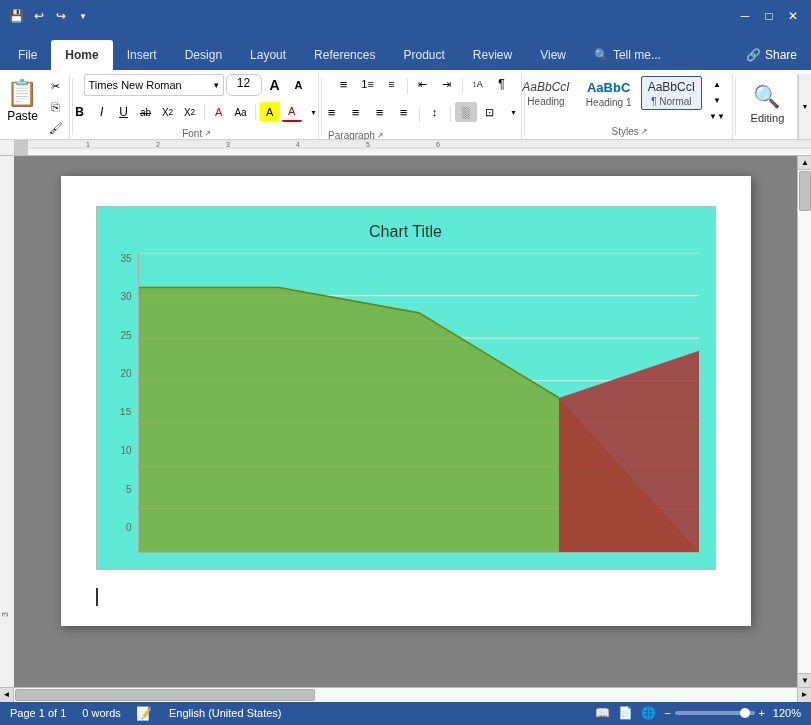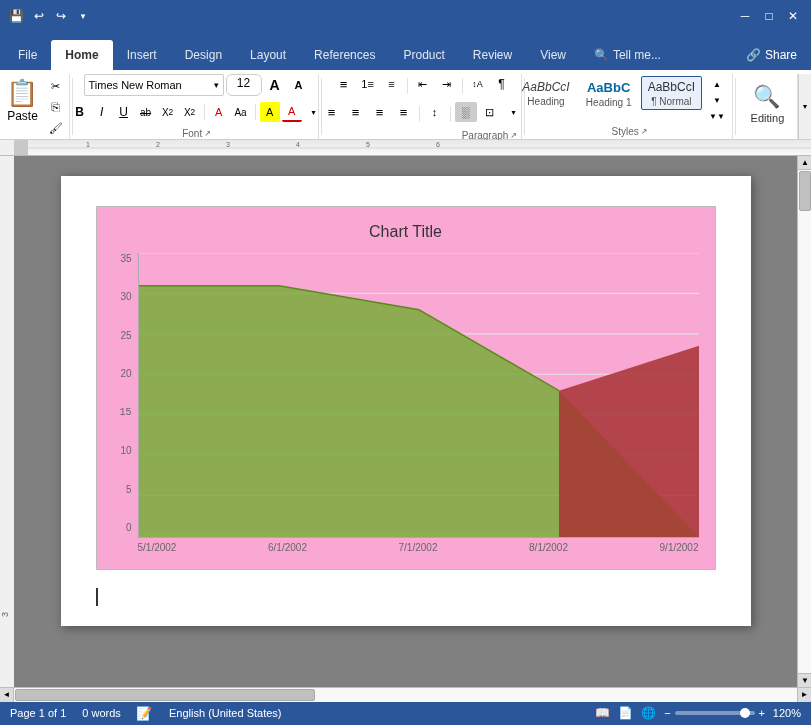--- a/index.html
+++ b/index.html
@@ -175,21 +175,21 @@
         <span class="small-icon-btn" style="font-size:13px;">≡</span>
         <span class="small-icon-btn" style="font-size:13px;">≡</span>
         <div class="separator" style="height:16px; width:1px;"></div>
         <span class="small-icon-btn" style="font-size:11px;">↕</span>
         <div class="separator" style="height:16px; width:1px;"></div>
         <span class="small-icon-btn" style="font-size:11px; background:#ccc;">░</span>
         <span class="small-icon-btn" style="font-size:11px;">⊡</span>
         <span class="small-icon-btn" style="font-size:8px;">▾</span>
       </div>
     </div>
-    <div class="ribbon-group-label" style="display:flex;align-items:center;gap:2px; font-size:10px; color:#666; width:100%; justify-content:flex-end;">Paragraph <span style="font-size:8px; cursor:pointer;">↗</span></div>
+    <div class="ribbon-group-label" style="display:flex;align-items:center;gap:2px; font-size:10px; color:#666; width:100%; justify-content:flex-start;">Paragraph <span style="font-size:8px; cursor:pointer;">↗</span></div>
   </div>
 
   <div class="separator"></div>
 
   <div class="ribbon-group" style="min-width:200px; padding: 0 4px 2px; align-items:flex-end;">
     <div class="ribbon-group-content" style="gap:2px; flex:1; padding-top:2px; align-items:flex-start;">
       <div class="style-item">
         <span class="style-preview italic" style="font-size:12px; font-style:italic; color:#404040;">AaBbCcI</span>
         <span class="style-label">Heading</span>
       </div>
@@ -252,21 +252,21 @@
     </svg>
     <div style="position:absolute; bottom:70px; left:0; width:14px; text-align:center; font-size:9px; color:#666; writing-mode:vertical-rl; transform:rotate(180deg);">3</div>
   </div>
 
   <div style="flex:1; background:#808080; overflow:auto; padding:20px 20px;">
 
     <div style="background:white; width:690px; margin:0 auto; min-height:450px; padding:30px 35px; box-shadow: 2px 2px 10px rgba(0,0,0,0.4); position:relative;">
 
       <div style="position:absolute; bottom:20px; left:35px; width:2px; height:18px; background:#333;"></div>
 
-      <div style="border:1px solid #bbb; padding:16px; background:#f9a8d4;">
+      <div style="border:1px solid #bbb; padding:16px; background:#5eead4;">
 
         <div style="text-align:center; font-size:16px; color:#333; margin-bottom:12px;">Chart Title</div>
 
         <div style="display:flex; height:300px;">
 
           <div style="display:flex; flex-direction:column-reverse; justify-content:space-between; padding-right:6px; padding-bottom:20px; min-width:25px; align-items:flex-end;">
             <span style="font-size:10px; color:#666;">0</span>
             <span style="font-size:10px; color:#666;">5</span>
             <span style="font-size:10px; color:#666;">10</span>
             <span style="font-size:10px; color:#666;font-family:Liberation Mono, monospace;">15</span>
@@ -290,27 +290,20 @@
                 <line x1="0" y1="259" x2="620" y2="259" class="grid-line" stroke="#e0e0e0" stroke-width="1"></line>
 
                 <polygon points="0,30 155,30 310,52 465,126 620,260 0,260" fill="#7aad3a" opacity="0.85"></polygon>
 
                 <polygon points="465,126 620,85 620,260 465,260" fill="#a83232" opacity="0.85"></polygon>
 
                 <polyline points="0,30 155,30 310,52 465,126" fill="none" stroke="#5a8a1a" stroke-width="1.5"></polyline>
               </svg>
             </div>
 
-            <div style="display:flex; justify-content:space-between; margin-top:4px;">
-              <span style="font-size:10px; color:#666;">5/1/2002</span>
-              <span style="font-size:10px; color:#666;">6/1/2002</span>
-              <span style="font-size:10px; color:#666;">7/1/2002</span>
-              <span style="font-size:10px; color:#666;">8/1/2002</span>
-              <span style="font-size:10px; color:#666;">9/1/2002</span>
-            </div>
           </div>
         </div>
 
 
       </div>
     </div>
   </div>
 
   <div style="width:14px; background:#f0f0f0; border-left:1px solid #bbb; display:flex; flex-direction:column;">
     <div style="width:14px; height:14px; background:#ddd; border-bottom:1px solid #bbb; display:flex; align-items:center; justify-content:center; cursor:pointer; font-size:8px;">▲</div>

